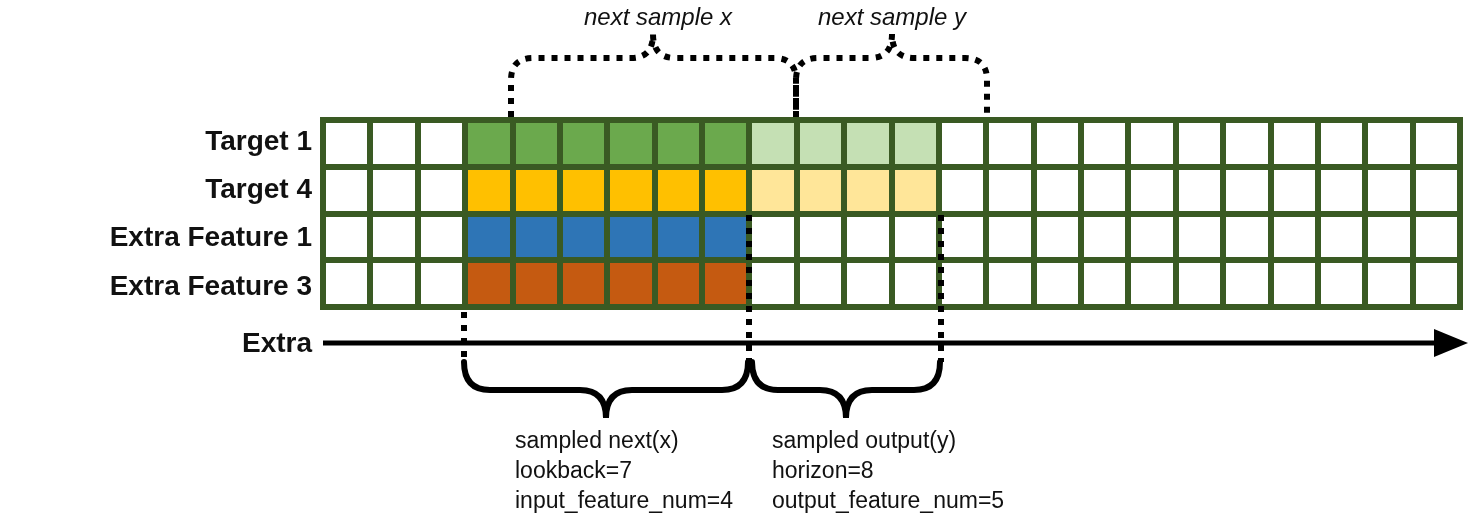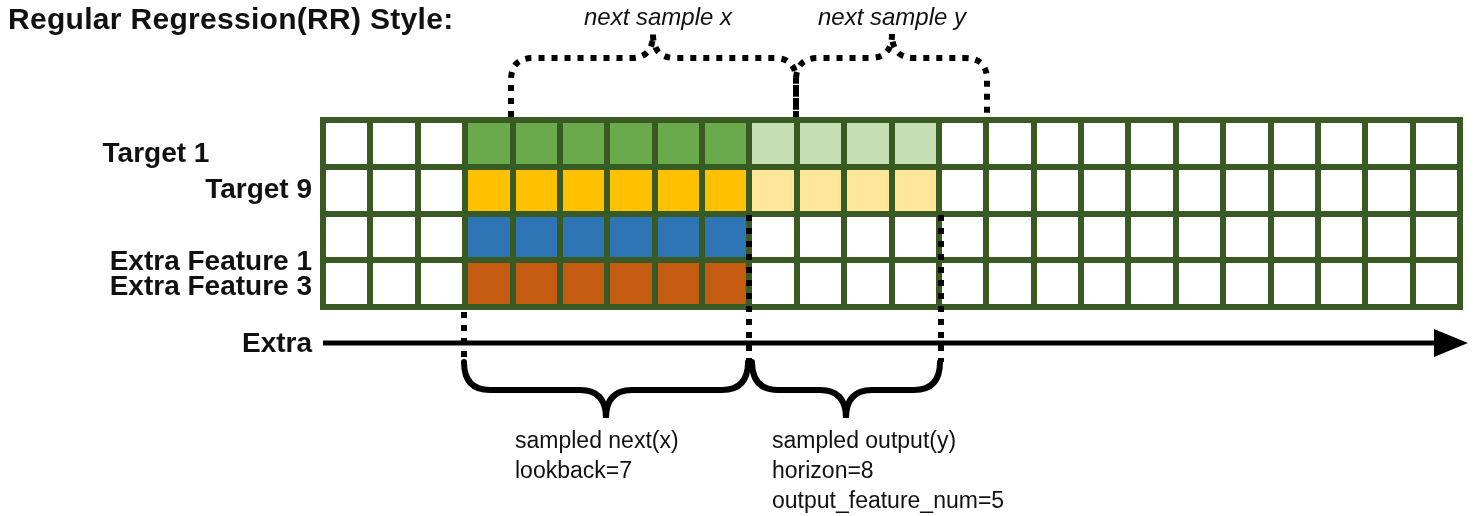--- a/index.html
+++ b/index.html
@@ -8,23 +8,23 @@
     font-family:"Liberation Sans", sans-serif; overflow:hidden; color:#111;
   }
   .title {
     position:absolute; left:8px; top:2px;
     font-size:30px; font-weight:bold; letter-spacing:.3px;
   }
   .row-label {
     position:absolute; left:0; width:312px; text-align:right;
     font-size:28px; font-weight:bold; line-height:32px; white-space:nowrap;
   }
-  .row-label.r0 { top:137px;text-align:center; }
+  .row-label.r0 { top:125px; }
   .row-label.r1 { top:173px; }
-  .row-label.r2 { top:221px;margin-top:24px; }
+  .row-label.r2 { top:221px; }
   .row-label.r3 { top:270px; }
   .time-label {
     position:absolute; left:0; width:312px; text-align:right; top:329px;
     font-size:28px; font-weight:bold; line-height:28px;
   }
   .brace-label {
     position:absolute; top:3px; width:300px; text-align:center;
     font-style:italic; font-size:24px; white-space:nowrap;
   }
   .brace-label.x { left:508px; }
@@ -43,27 +43,26 @@
     position:absolute; top:425px; font-size:23px; line-height:30px; white-space:nowrap;
   }
   .annot.left  { left:515px; }
   .annot.right { left:772px; }
 </style>
 </head>
 <body>
 
 <div class="canvas">
 
-  <div class="title">Regular Regression(RR) Style:</div>
 
   <div class="brace-label y">next sample y</div>
   <div class="brace-label x">next sample x</div>
 
   <div class="row-label r0">Target 1</div>
-  <div class="row-label r1">Target 9</div>
+  <div class="row-label r1">Target 4</div>
   <div class="row-label r2">Extra Feature 1</div>
   <div class="row-label r3">Extra Feature 3</div>
 
   <div class="grid" style="background: rgb(58, 90, 35);">
       <div class="cell" style="background: rgb(255, 255, 255);"></div>
       <div class="cell" style="background: rgb(255, 255, 255);"></div>
       <div class="cell" style="background: rgb(255, 255, 255);"></div>
       <div class="cell" style="background: rgb(107, 169, 77);"></div>
       <div class="cell" style="background: rgb(107, 169, 77);"></div>
       <div class="cell" style="background: rgb(107, 169, 77);"></div>
@@ -177,20 +176,21 @@
     <line class="dotted" x1="941" y1="215" x2="941" y2="362"></line>
 
     <path class="solid-brace" d="M 464 362 Q 464 390 490 390 L 580 390 Q 606 390 606 418 Q 606 390 632 390 L 722 390 Q 748 390 748 362"></path>
 
     <path class="solid-brace" d="M 752 362 Q 752 390 778 390 L 820 390 Q 846 390 846 418 Q 846 390 872 390 L 914 390 Q 940 390 940 362"></path>
   </svg>
 
   <div class="annot left">
     <div>sampled next(x)</div>
     <div>lookback=7</div>
+    <div>input_feature_num=4</div>
   </div>
   <div class="annot right">
     <div>sampled output(y)</div>
     <div>horizon=8</div>
     <div>output_feature_num=5</div>
   </div>
 
 </div>
 
 </body></html>

